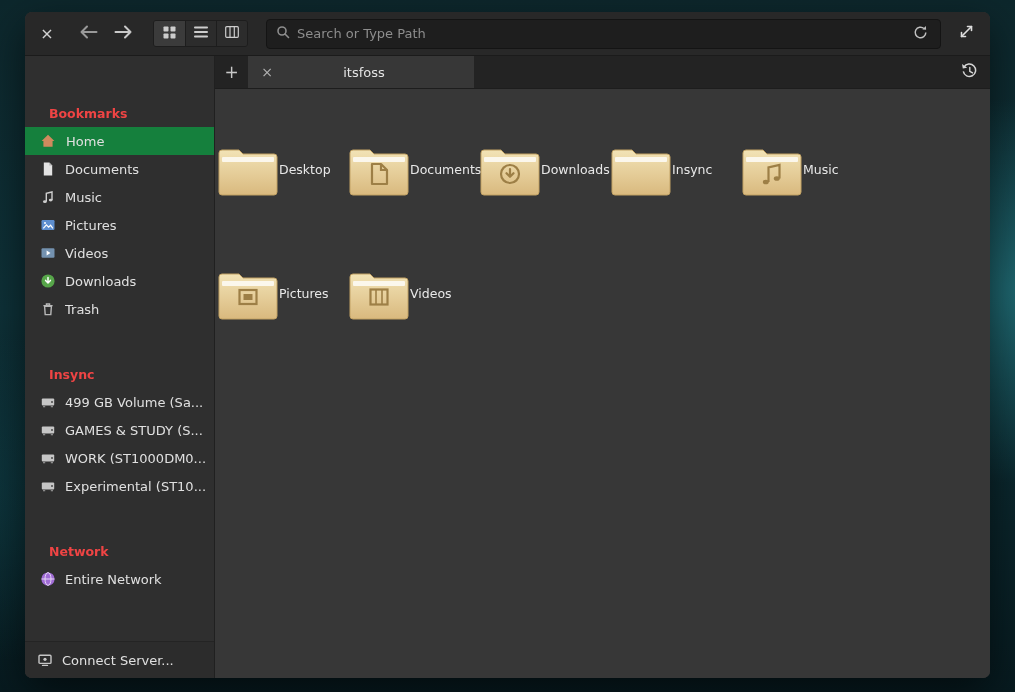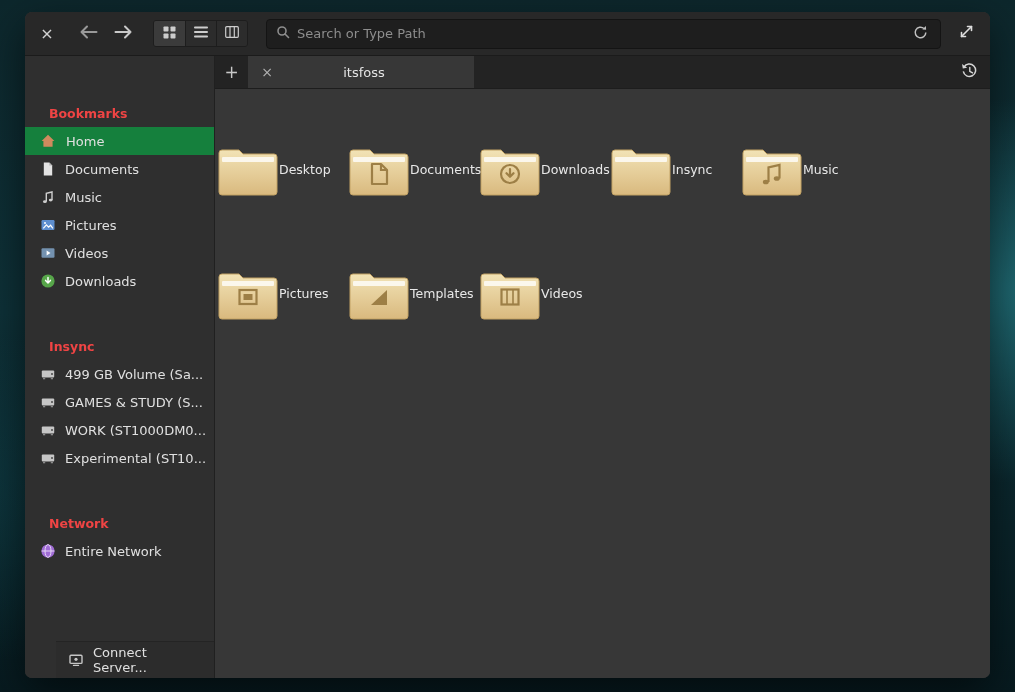--- a/index.html
+++ b/index.html
@@ -31,21 +31,21 @@
   .sidebar{flex:0 0 188px;background:#2f2f2f;border-right:1px solid #202020;display:flex;flex-direction:column;}
   .sideScroll{flex:1;overflow:hidden;padding-top:6px;}
   .section-header{height:28px;display:flex;align-items:center;padding:0 24px;font-size:12.5px;font-weight:bold;color:#ef4444;margin-top:37px;}
   .side-item{height:28px;display:flex;align-items:center;gap:9px;padding:0 8px 0 15px;font-size:13px;color:#e0e0e0;cursor:pointer;}
   .side-item.selected{background:#15803d;gap:10px;}
   .side-icon{width:16px;height:16px;flex:0 0 16px;display:flex;align-items:center;justify-content:center;}
   .side-label-wrap{display:flex;flex-direction:column;justify-content:center;min-width:0;}
   .side-label{white-space:nowrap;overflow:hidden;text-overflow:clip;}
   .usage-bar{display:block;width:118px;height:2px;background:#cecece;margin-top:2px;position:relative;}
   .usage-fill{position:absolute;left:0;top:0;bottom:0;background:#b23f2e;}
-  .connect{flex:0 0 37px;border-top:1px solid #242424;background:#2c2c2c;display:flex;align-items:center;gap:9px;padding:0 12px;font-size:13px;color:#e0e0e0;cursor:pointer;margin-left:31px;}
+  .connect{flex:0 0 37px;border-top:1px solid #242424;background:#2c2c2c;display:flex;align-items:center;gap:9px;padding:0 12px;font-size:13px;color:#e0e0e0;cursor:pointer;}
   
   .main{flex:1;display:flex;flex-direction:column;min-width:0;background:#373737;}
   .tabbar{flex:0 0 33px;background:#232323;display:flex;align-items:stretch;border-bottom:1px solid #1d1d1d;}
   .tabadd{width:33px;border:none;background:transparent;color:#c8c8c8;font-size:17px;cursor:pointer;font-family:inherit;}
   .tab{width:226px;background:#373737;display:flex;align-items:center;gap:6px;padding:0 10px;cursor:pointer;}
   .tabclose{border:none;background:none;color:#b0b0b0;font-size:14px;cursor:pointer;width:18px;font-family:inherit;}
   .tablabel{flex:1;text-align:center;color:#e5e5e5;font-size:13px;padding-right:18px;white-space:nowrap;overflow:hidden;}
   .tabhistory{margin-left:auto;width:42px;border:none;background:transparent;cursor:pointer;display:flex;align-items:center;justify-content:center;}
   
   .files{flex:1;padding:14px 8px 8px 2px;display:flex;flex-wrap:wrap;align-content:flex-start;overflow:hidden;}
@@ -186,20 +186,31 @@
             <span class="side-icon">
               <svg width="16" height="16" viewBox="0 0 16 16">
                 <circle cx="8" cy="8" r="6.6" fill="#57a64a"></circle>
                 <path d="M8 4.4 V9.4 M5.6 7.4 L8 10 L10.4 7.4" fill="none" stroke="#ffffff" stroke-width="1.5" stroke-linecap="round" stroke-linejoin="round"></path>
               </svg>
             </span>
             <span class="side-label-wrap">
               <span class="side-label">Downloads</span>
             </span>
           </div>
+          <div class="side-item">
+            <span class="side-icon">
+              <svg width="16" height="16" viewBox="0 0 16 16">
+                <path d="M4.6 5.2 H11.4 L10.8 13.6 H5.2 Z" fill="none" stroke="#b8b8b8" stroke-width="1.4"></path>
+                <path d="M3.4 4.6 H12.6 M6.4 4.4 V3 H9.6 V4.4" fill="none" stroke="#b8b8b8" stroke-width="1.3"></path>
+              </svg>
+            </span>
+            <span class="side-label-wrap">
+              <span class="side-label">Trash</span>
+            </span>
+          </div>
           <div class="section-header">Insync</div>
           <div class="side-item">
             <span class="side-icon">
               <svg width="16" height="16" viewBox="0 0 16 16">
                 <rect x="1.8" y="4.6" width="12.4" height="6.8" rx="1" fill="#c6c6c6"></rect>
                 <circle cx="12" cy="8" r="1" fill="#4a4a4a"></circle>
                 <rect x="3" y="12" width="2.2" height="1.3" fill="#8a8a8a"></rect>
                 <rect x="10.8" y="12" width="2.2" height="1.3" fill="#8a8a8a"></rect>
               </svg>
             </span>
@@ -373,34 +384,20 @@
     <path d="M2 47 V8 Q2 5 5 5 H22 L26 9 H57 Q60 9 60 12 V47 Q60 50 57 50 H5 Q2 50 2 47 Z" fill="url(#fg5)" stroke="#c2a264" stroke-width="1"></path>
     <rect x="5" y="12" width="52" height="5" rx="1" fill="#fbf7ec"></rect>
     <rect x="22.5" y="21" width="17" height="14" fill="none" stroke="#9d7f46" stroke-width="2.2"></rect>
                 <rect x="26.5" y="25" width="9" height="6" fill="#9d7f46"></rect>
   </svg></div>
             <div class="fname">Pictures</div>
           </div>
           <div class="file">
             <div class="ficon"><svg width="62" height="52" viewBox="0 0 62 52">
     <defs>
-                  <linearGradient id="fg7" x1="0" y1="0" x2="0" y2="1">
-      <stop offset="0" stop-color="#f2e3b6"></stop>
-                    <stop offset="1" stop-color="#d9b97e"></stop>
-    </linearGradient>
-                </defs>
-    <path d="M2 47 V8 Q2 5 5 5 H22 L26 9 H57 Q60 9 60 12 V47 Q60 50 57 50 H5 Q2 50 2 47 Z" fill="url(#fg7)" stroke="#c2a264" stroke-width="1"></path>
-    <rect x="5" y="12" width="52" height="5" rx="1" fill="#fbf7ec"></rect>
-    <path d="M23 36 L39 36 L39 21 Z" fill="#9d7f46"></path>
-  </svg></div>
-            <div class="fname">Templates</div>
-          </div>
-          <div class="file">
-            <div class="ficon"><svg width="62" height="52" viewBox="0 0 62 52">
-    <defs>
                   <linearGradient id="fg8" x1="0" y1="0" x2="0" y2="1">
       <stop offset="0" stop-color="#f2e3b6"></stop>
                     <stop offset="1" stop-color="#d9b97e"></stop>
     </linearGradient>
                 </defs>
     <path d="M2 47 V8 Q2 5 5 5 H22 L26 9 H57 Q60 9 60 12 V47 Q60 50 57 50 H5 Q2 50 2 47 Z" fill="url(#fg8)" stroke="#c2a264" stroke-width="1"></path>
     <rect x="5" y="12" width="52" height="5" rx="1" fill="#fbf7ec"></rect>
     <rect x="22.5" y="20.5" width="17" height="15" fill="none" stroke="#9d7f46" stroke-width="2.2"></rect>
                 <path d="M28 20.5 V35.5 M34 20.5 V35.5" stroke="#9d7f46" stroke-width="1.6"></path>
   </svg></div>

